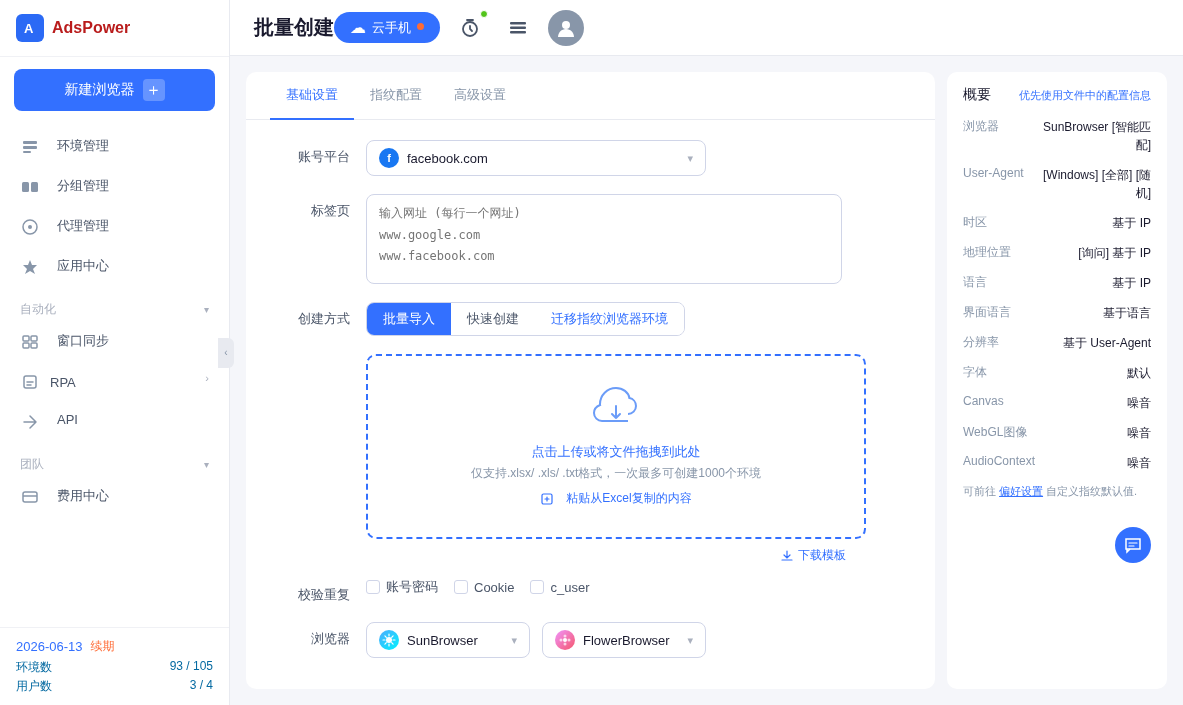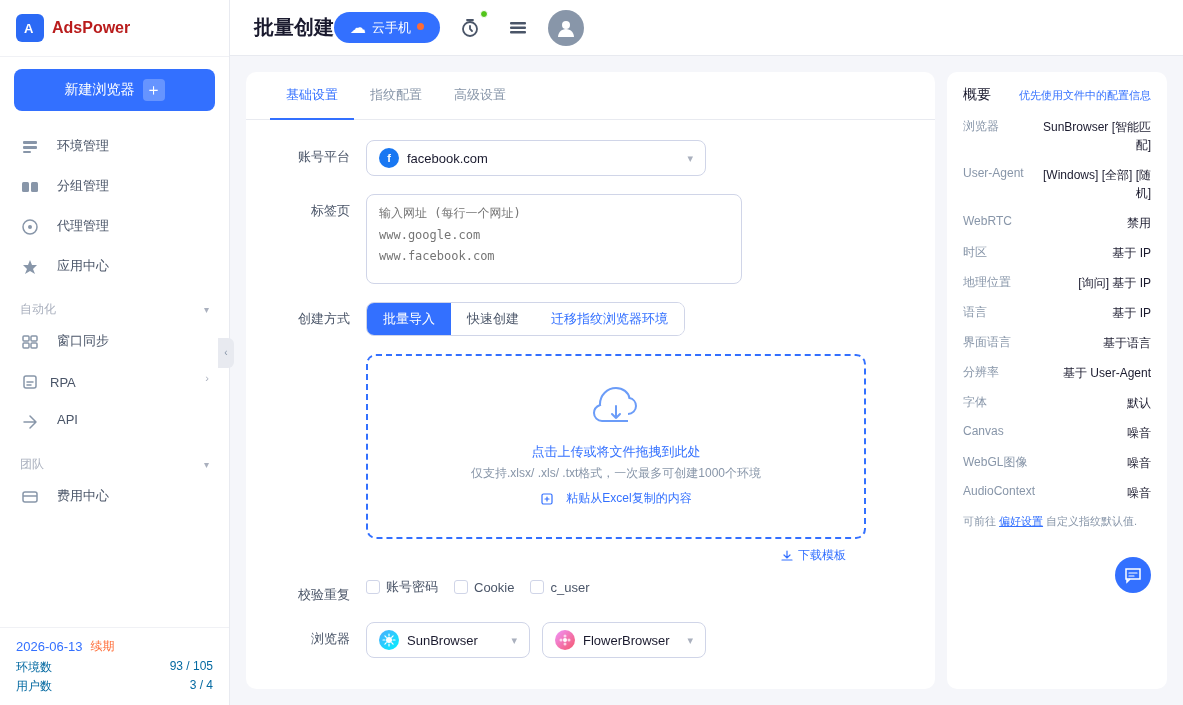--- a/index.html
+++ b/index.html
@@ -51,21 +51,21 @@
     .form-row { display: flex; margin-bottom: 18px; align-items: flex-start; }
     .form-label { width: 80px; font-size: 13px; color: #4a5568; padding-top: 8px; flex-shrink: 0; text-align: right; margin-right: 16px; }
 
     
     .platform-select { width: 340px; border: 1px solid #d0d5e8; border-radius: 8px; padding: 7px 12px; display: flex; align-items: center; gap: 8px; cursor: pointer; background: #fff; }
     .platform-icon { width: 20px; height: 20px; background: #1877f2; border-radius: 50%; display: flex; align-items: center; justify-content: center; color: #fff; font-weight: bold; font-size: 11px; }
     .platform-text { flex: 1; font-size: 13px; color: #1a1a2e; }
     .chevron-down { color: #aab0be; font-size: 11px; }
 
     
-    .tab-textarea { width: 376px; border: 1px solid #d0d5e8; border-radius: 8px; padding: 8px 12px; min-height: 90px; font-size: 12px; color: #aab0be; resize: none; line-height: 1.8; }
+    .tab-textarea { width: 476px; border: 1px solid #d0d5e8; border-radius: 8px; padding: 8px 12px; min-height: 90px; font-size: 12px; color: #aab0be; resize: none; line-height: 1.8; }
 
     
     .method-tabs { display: flex; gap: 0; border: 1px solid #d0d5e8; border-radius: 8px; overflow: hidden; }
     .method-tab { padding: 7px 16px; font-size: 13px; cursor: pointer; color: #4a5568; background: #fff; border: none; }
     .method-tab.active { background: #3370ff; color: #fff; }
     .method-tab-link { padding: 7px 16px; font-size: 13px; cursor: pointer; color: #3370ff; background: #fff; border: none; text-decoration: none; }
 
     
     .upload-area { width: 500px; border: 2px dashed #3370ff; border-radius: 10px; padding: 30px; display: flex; flex-direction: column; align-items: center; justify-content: center; min-height: 160px; margin-left: 96px; margin-bottom: 8px; background: #fff; }
     .cloud-upload-icon { font-size: 36px; color: #6b9cf8; margin-bottom: 8px; }
@@ -393,24 +393,20 @@
       <div id="summary-rows">
           <div class="summary-row">
     <span class="summary-key">浏览器</span>
     <span class="summary-val">SunBrowser [智能匹配]</span>
   </div>
           <div class="summary-row">
     <span class="summary-key">User-Agent</span>
     <span class="summary-val">[Windows] [全部] [随机]</span>
   </div>
           <div class="summary-row">
-    <span class="summary-key">WebRTC</span>
-    <span class="summary-val">禁用</span>
-  </div>
-          <div class="summary-row">
     <span class="summary-key">时区</span>
     <span class="summary-val">基于 IP</span>
   </div>
           <div class="summary-row">
     <span class="summary-key">地理位置</span>
     <span class="summary-val">[询问] 基于 IP</span>
   </div>
           <div class="summary-row">
     <span class="summary-key">语言</span>
     <span class="summary-val">基于 IP</span>

